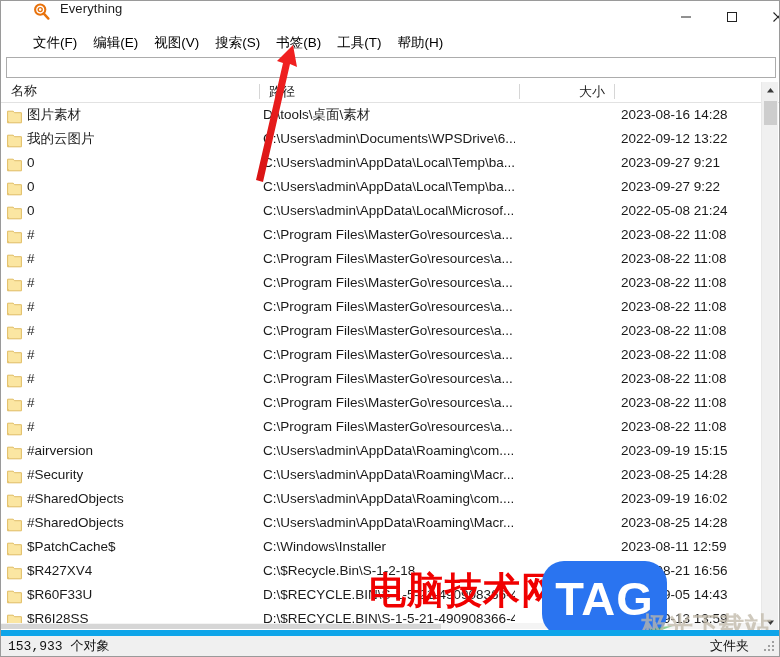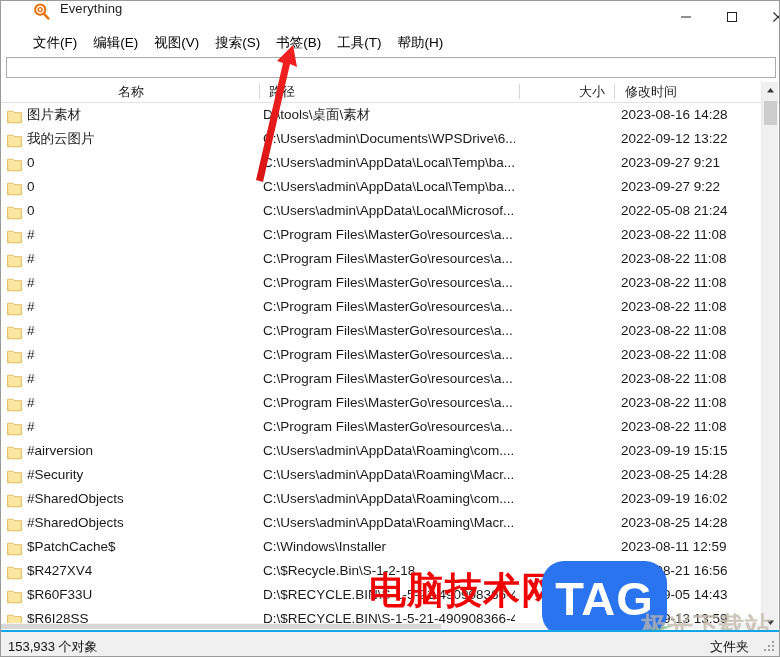--- a/index.html
+++ b/index.html
@@ -214,24 +214,25 @@
     background: #d6d6d6;
   }
 
   
   .statusbar {
     position: absolute;
     left: 0; bottom: 0;
     width: 778px;
     height: 26px;
     background: #f0f0f0;
-    border-top: 2px solid #0ea5e9;
+    border-top: 6px solid #0ea5e9;
     box-sizing: border-box;
     display: flex;
-    align-items: flex-end;
+    align-items: center;
+    font-family: Liberation Mono, monospace;
   }
   .status-left {
     font-size: 13px;
     color: #111;
     margin-left: 7px;
   }
   .status-right {
     font-size: 13px;
     color: #111;
     margin-left: auto;
@@ -355,27 +356,26 @@
     <div class="menu-item">书签(B)</div>
     <div class="menu-item">工具(T)</div>
     <div class="menu-item">帮助(H)</div>
   </div>
 
   <div class="searchbar-wrap">
     <input class="searchbox" type="text" placeholder="" style="">
   </div>
 
   <div class="colheader">
-    <div class="ch" style="left:4px;  width:252px; text-align:center;">名称</div>
+    <div class="ch" style="left:4px;  width:252px; text-align:left;font-family:Liberation Mono, monospace;">名称</div>
     <div class="sep" style="left:258px;"></div>
     <div class="ch" style="left:262px; width:252px; text-align:left;">路径</div>
     <div class="sep" style="left:518px;"></div>
     <div class="ch" style="left:500px; width:110px; text-align:right;">大小</div>
     <div class="sep" style="left:613px;"></div>
-    <div class="ch" style="left:618px; width:140px; text-align:left;">修改时间</div>
   </div>
 
   <div class="listview" id="listview">
       <div class="row">
         <div class="cell c-name">
           <span class="folder-icon"><svg width="15" height="14" viewBox="0 0 15 14">
               <path d="M0.6 1.2 h5.6 l1.3 1.5 h6.9 v10.1 h-13.8 z" fill="#fbe6a2" stroke="#e0bd64" stroke-width="1"></path>
               <path d="M1.4 11.3 v1.3" stroke="#e0bd64" stroke-width="1"></path>
             </svg></span>
           <span class="name-label">图片素材</span>

